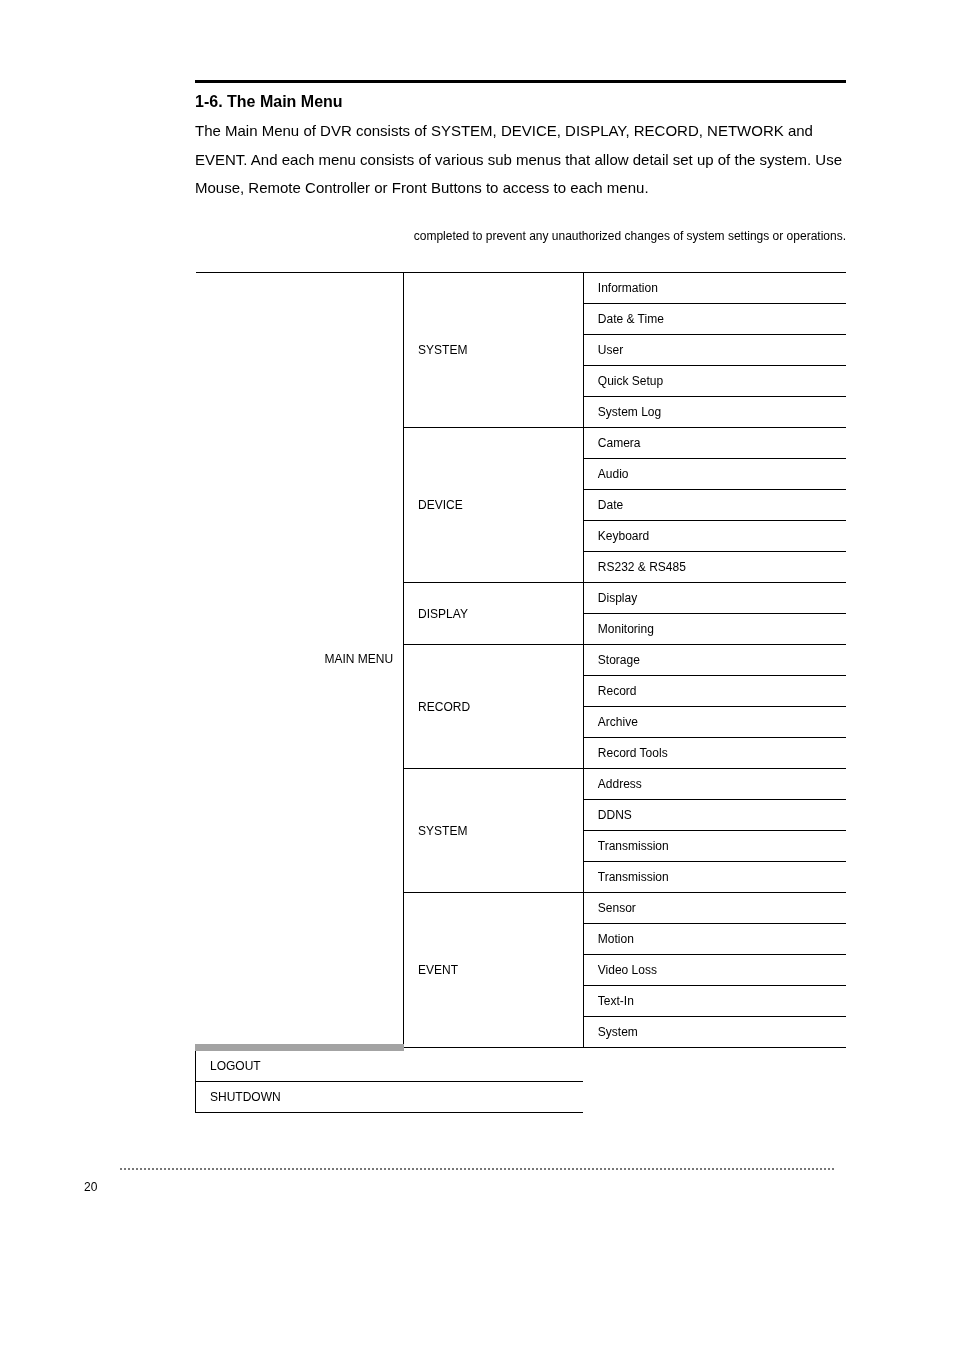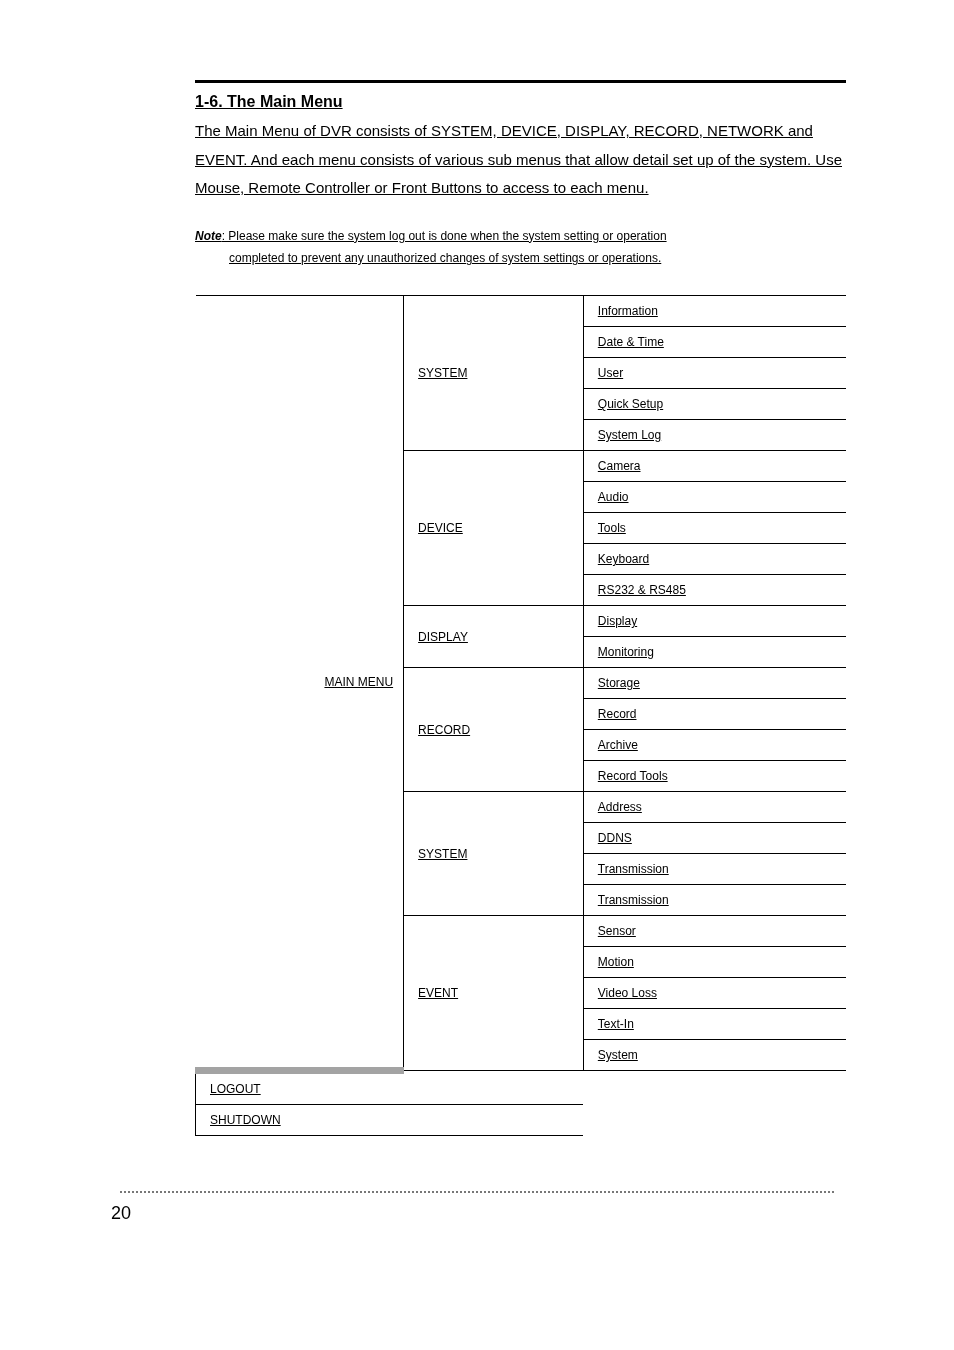--- a/index.html
+++ b/index.html
@@ -9,21 +9,20 @@
     }
     body {
       font-family: Verdana, Geneva, sans-serif;
       background: #fff;
       width: 954px;
       height: 1350px;
       position: relative;
     }
     .content {
       padding: 80px 108px 0 195px;
-      text-decoration: underline;
     }
     .top-rule {
       border-top: 3px solid #000;
       margin-bottom: 10px;
     }
     .heading {
       font-size: 16px;
       font-weight: bold;
       margin-bottom: 6px;
     }
@@ -36,20 +35,21 @@
       font-size: 12px;
       line-height: 1.9;
       margin-bottom: 25px;
     }
     .note-label {
       font-weight: bold;
       font-style: italic;
     }
     .note-line2 {
       margin-left: 34px;
+      text-align: right;
     }
     table.menu {
       border-collapse: collapse;
       width: 100%;
       font-size: 12px;
     }
     table.menu td {
       border: 1px solid #000;
       padding: 8px 10px;
       vertical-align: middle;
@@ -70,35 +70,32 @@
       padding-left: 14px;
     }
     table.menu tr:first-child td {
       border-top: 1px solid #000;
     }
     .footer-dots {
       margin: 55px 120px 0 120px;
       border-top: 2px dotted #777;
     }
     .page-num {
-      font-size: 18px;
-      margin: 10px 0 0 111px;
+      font-size: 12px;
+      margin: 10px 0 0 84px;
     }
   </style>
 </head>
 <body>
 
 <div class="content">
   <div class="top-rule"></div>
   <div class="heading">1-6. The Main Menu</div>
   <div class="intro">The Main Menu of DVR consists of SYSTEM, DEVICE, DISPLAY, RECORD, NETWORK and EVENT. And each menu consists of various sub menus that allow detail set up of the system. Use Mouse, Remote Controller or Front Buttons to access to each menu.</div>
   <div class="note-block">
-    <div>
-      <span class="note-label">Note</span><span>: Please make sure the system log out is done when the system setting or operation</span>
-    </div>
     <div class="note-line2">completed to prevent any unauthorized changes of system settings or operations.</div>
   </div>
 
   <table class="menu">
     <tbody>
         <tr>
       <td class="col-main" rowspan="25">MAIN MENU</td>
       <td class="col-cat" rowspan="5">SYSTEM</td>
       <td class="col-sub">Information</td>
     </tr>
@@ -116,21 +113,21 @@
         </tr>
 
     <tr>
       <td class="col-cat" rowspan="5">DEVICE</td>
       <td class="col-sub">Camera</td>
     </tr>
     <tr>
           <td class="col-sub">Audio</td>
         </tr>
     <tr>
-          <td class="col-sub">Tools</td>
+          <td class="col-sub">Date</td>
         </tr>
     <tr>
           <td class="col-sub">Keyboard</td>
         </tr>
     <tr>
           <td class="col-sub">RS232 &amp; RS485</td>
         </tr>
 
     <tr>
       <td class="col-cat" rowspan="2">DISPLAY</td>

